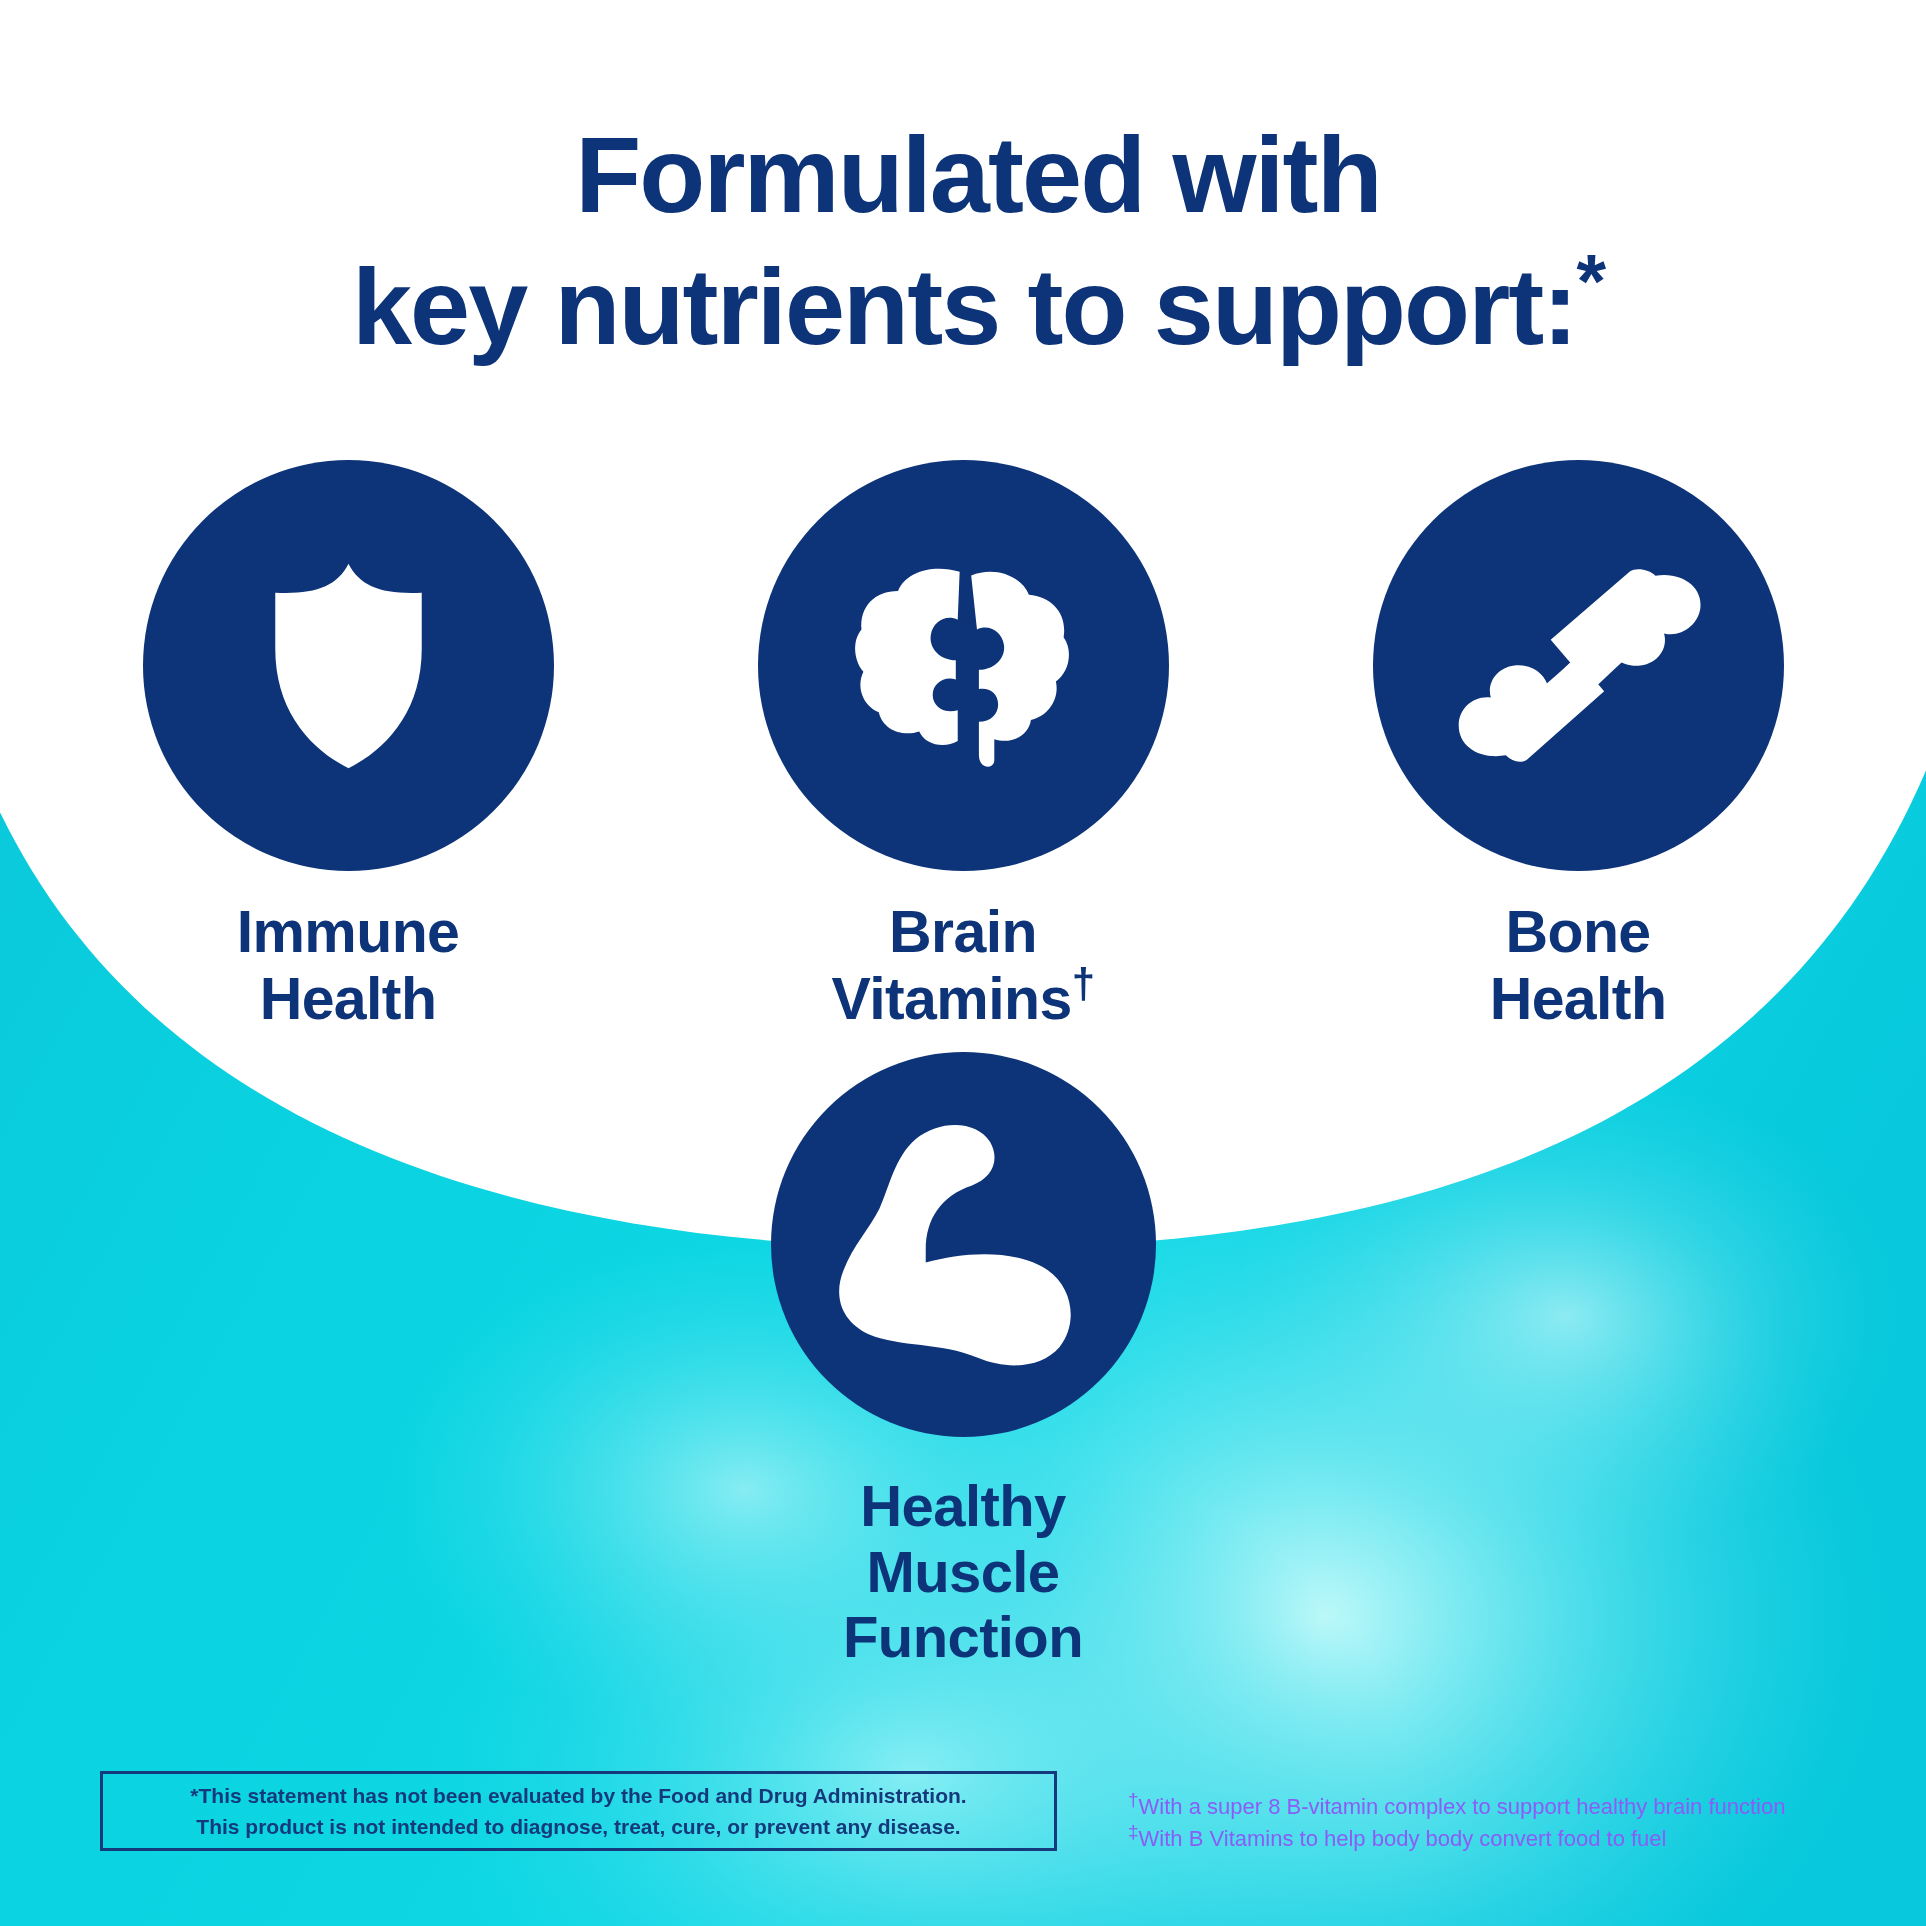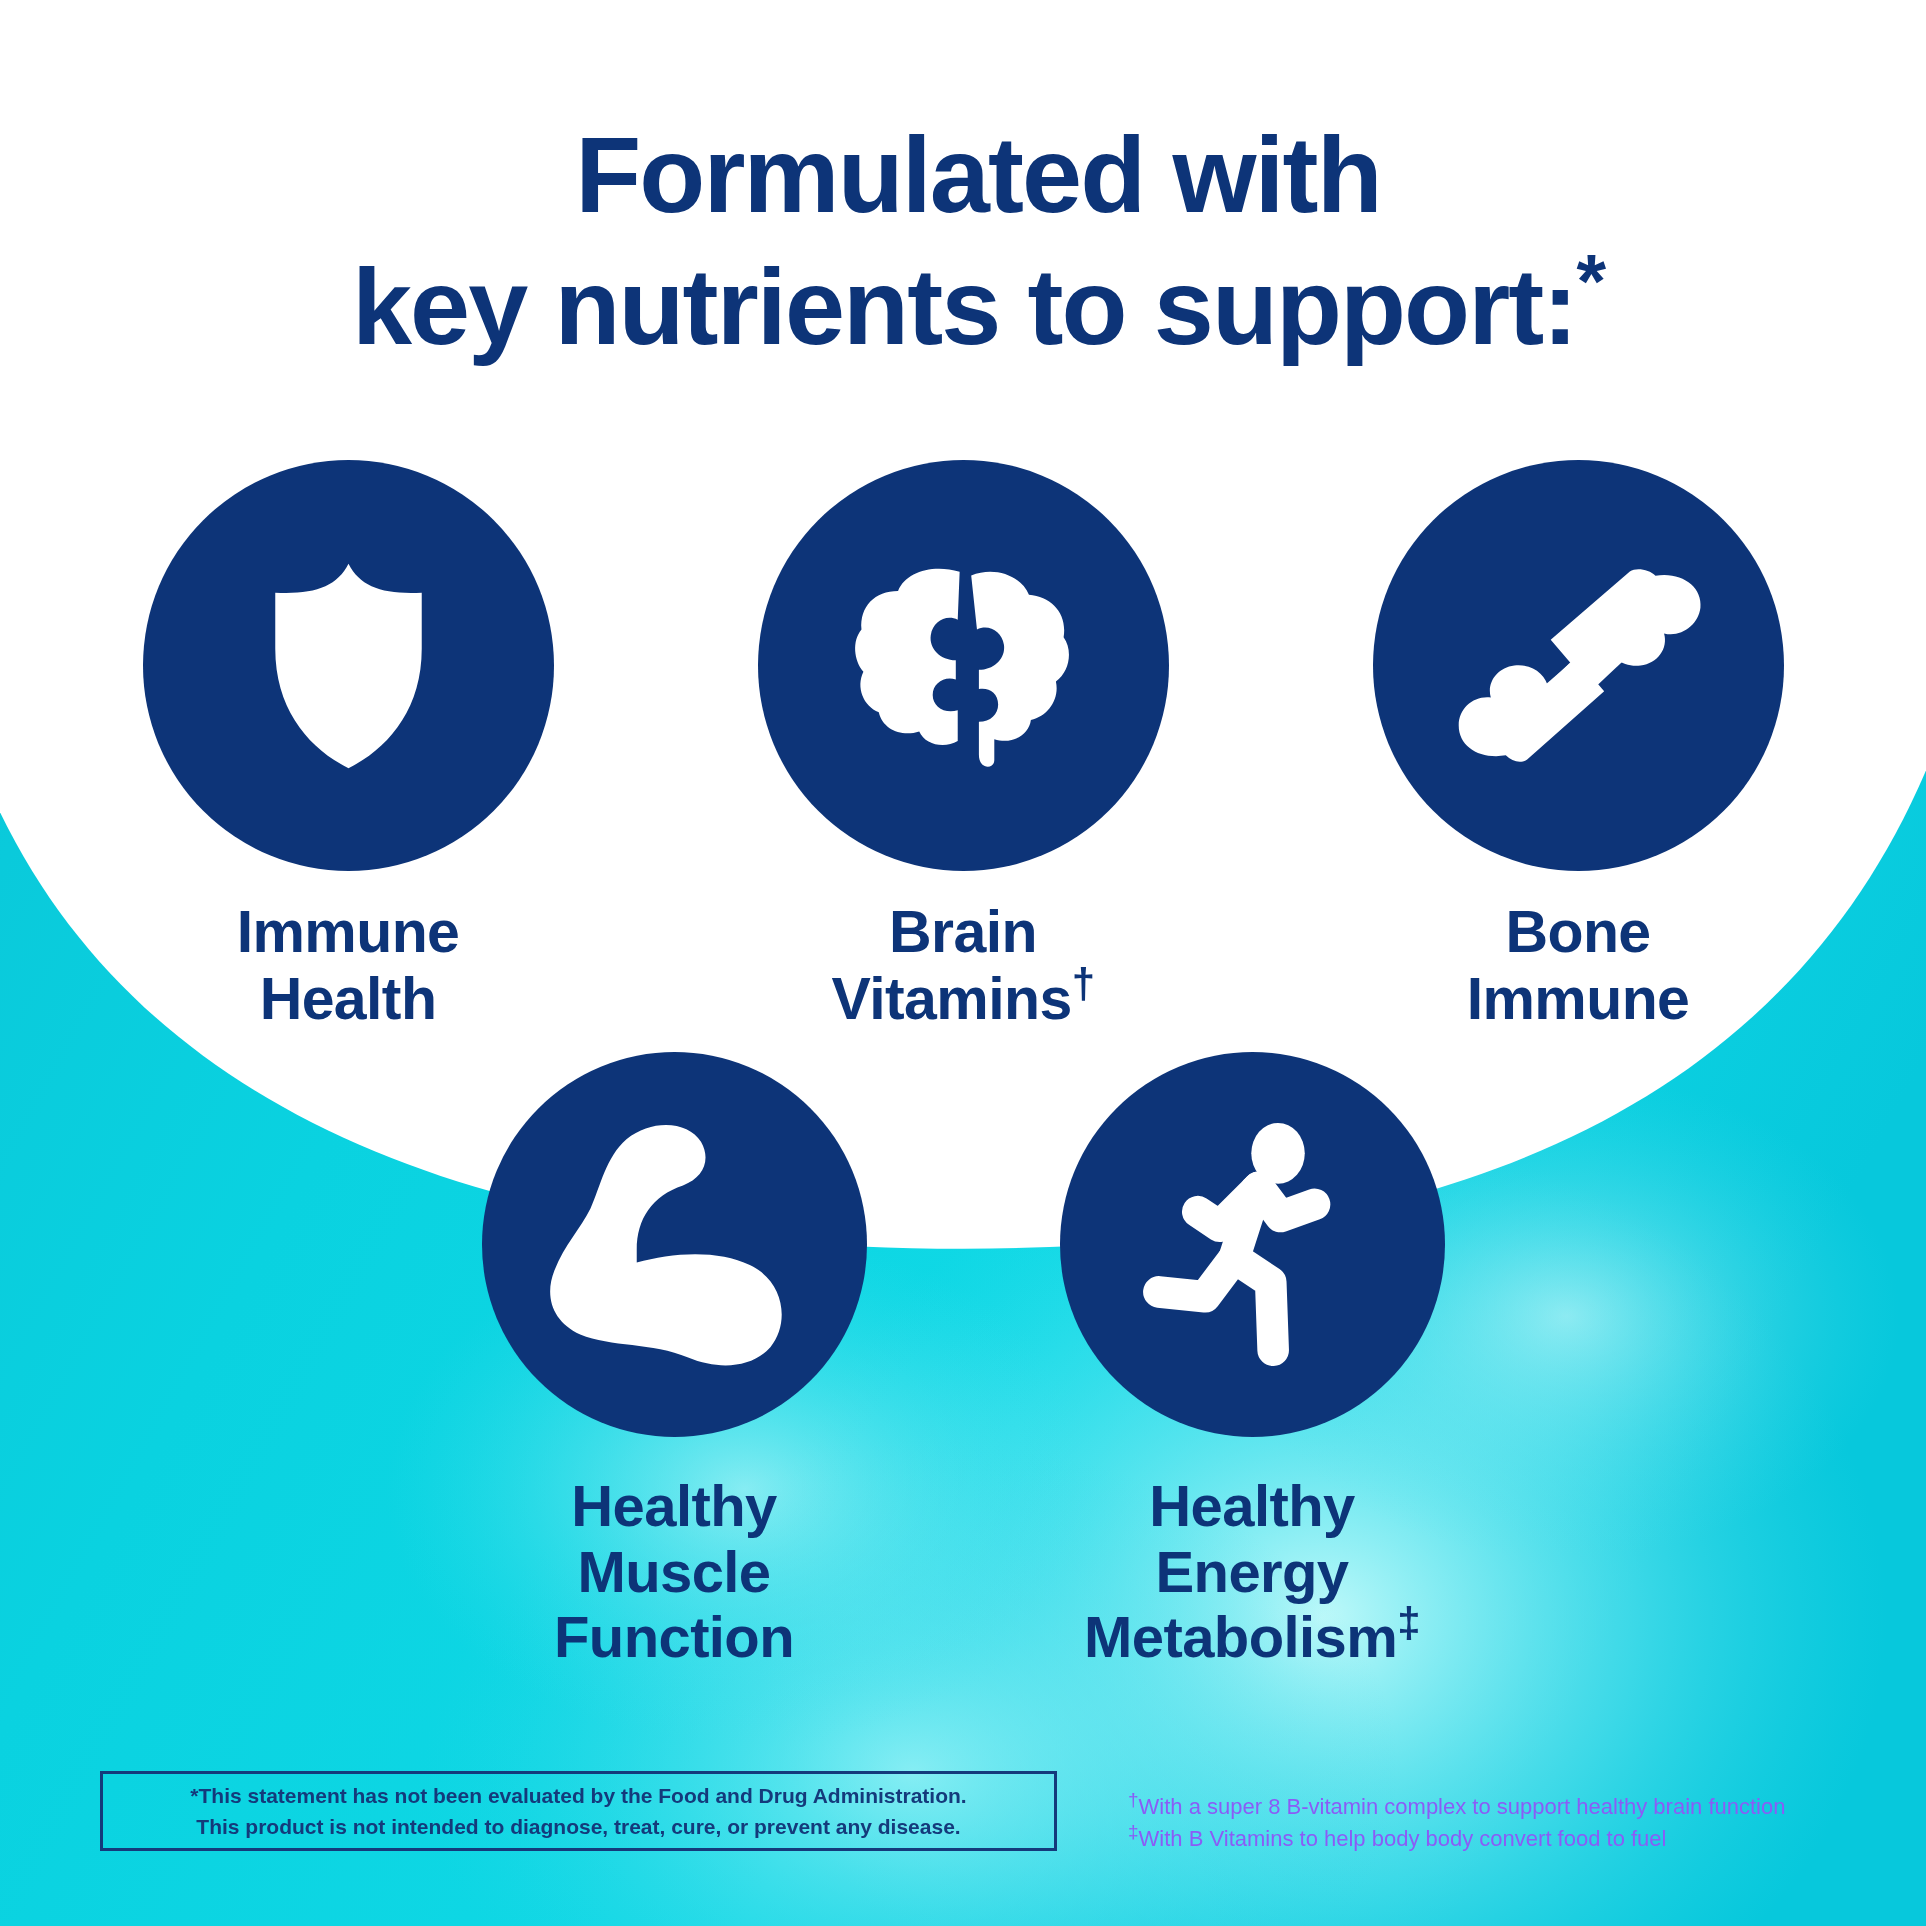--- a/index.html
+++ b/index.html
@@ -168,55 +168,40 @@
                    L60,52 L72,66 L36,98 C33,100 29,99 26,96 Z"></path>
           <path d="M96,12 C108,10 118,17 117,27 C116,35 108,41 100,39
                    C102,46 97,53 89,54 C81,55 74,50 73,43
                    L59,56 L47,42 L84,10 C87,8 93,9 96,12 Z"></path>
           <path d="M41,66 L95,19 L102,32 L52,79 Z"></path>
           <path d="M38,70 L88,22 L93,27 L46,77 Z"></path>
         </g>
       </svg>
     </div>
     <div class="caption"><span>Bone
-Immune</span></div>
+Health</span></div>
   </div>
 </div>
 
 <div class="row" id="row2">
 
   <div class="benefit">
     <div class="disc">
       <svg width="270" height="257" viewBox="0 0 105 100">
         <path fill="#ffffff" d="M34,9 C44,1 58,2 63,10 C67,17 64,24 56,27
           C44,31 38,40 38,52 L38,57 C52,53 70,52 82,58
           C95,64 98,80 90,90 C83,98 70,99 58,94
           C44,88 28,90 16,85 C5,80 2,70 6,60
           C10,50 16,44 20,36 C24,27 26,16 34,9 Z"></path>
       </svg>
     </div>
     <div class="caption"><span>Healthy Muscle
 Function</span></div>
   </div>
 
-  <div class="benefit">
-    <div class="disc">
-      <svg width="231" height="257" viewBox="0 0 95 105">
-        <g fill="none" stroke="#ffffff" stroke-width="13" stroke-linecap="round" stroke-linejoin="round">
-          <path d="M50,29 L34,45 L25,39"></path>
-          <path d="M50,29 L59,41 L73,36"></path>
-          <path d="M49,30 L40,58 L55,68 L56,96"></path>
-          <path d="M40,58 L28,74 L9,72"></path>
-        </g>
-        <ellipse cx="58" cy="15" rx="11" ry="12.5" fill="#ffffff"></ellipse>
-      </svg>
-    </div>
-    <div class="caption"><span>Healthy Energy
-Metabolism</span><span class="dag">‡</span></div>
-  </div>
 </div>
 
 <div id="disclaimer-box">
   <div class="txt">*This statement has not been evaluated by the Food and Drug Administration.
 This product is not intended to diagnose, treat, cure, or prevent any disease.</div>
 </div>
 
 <div id="footnotes">
   <div><span class="sup">†</span><span>With a super 8 B-vitamin complex to support healthy brain function</span></div>
   <div><span class="sup">‡</span><span>With B Vitamins to help body body convert food to fuel</span></div>

